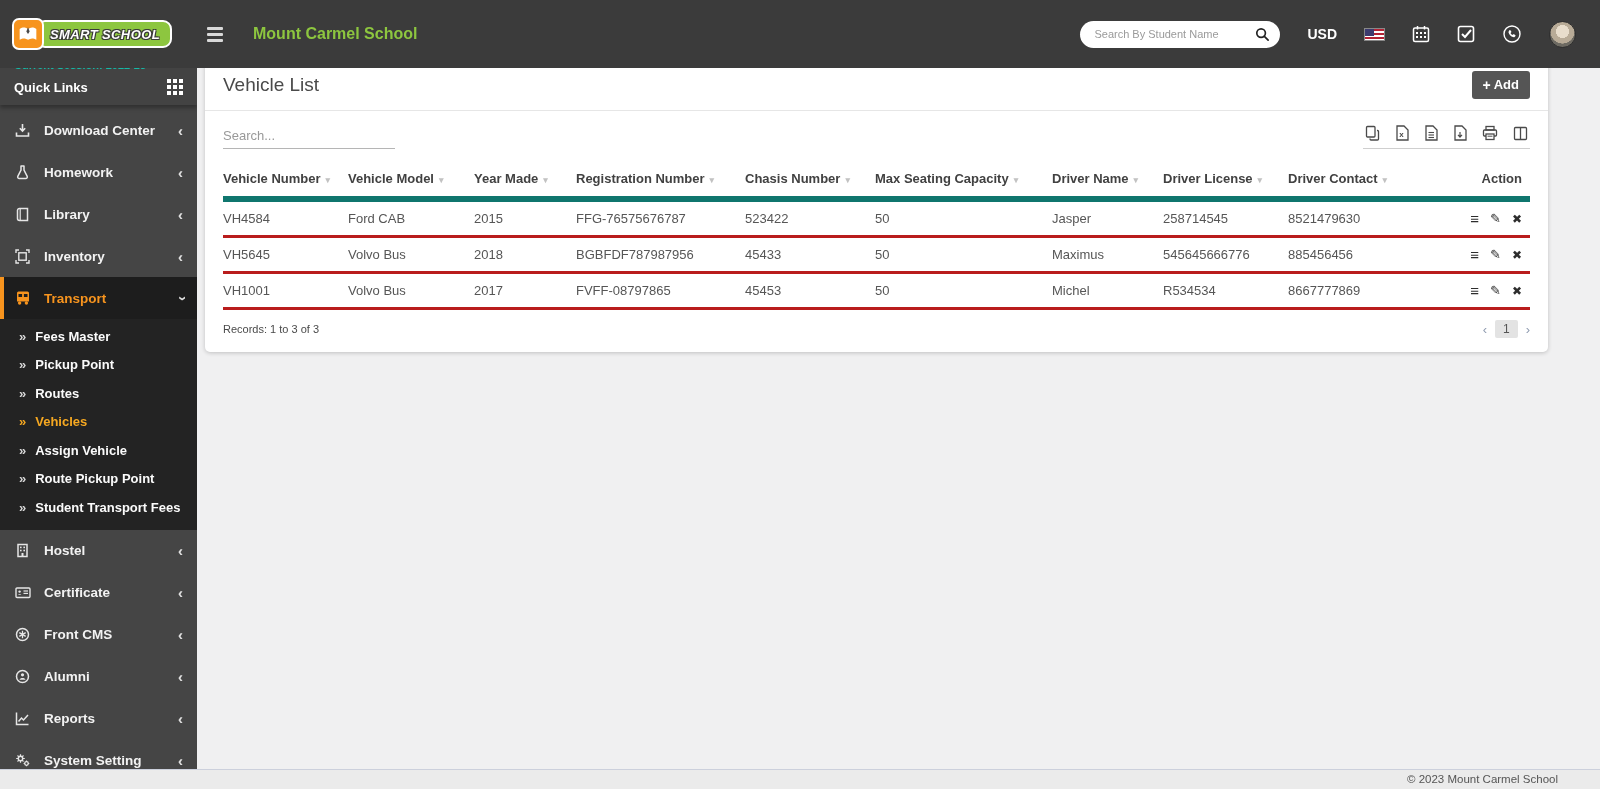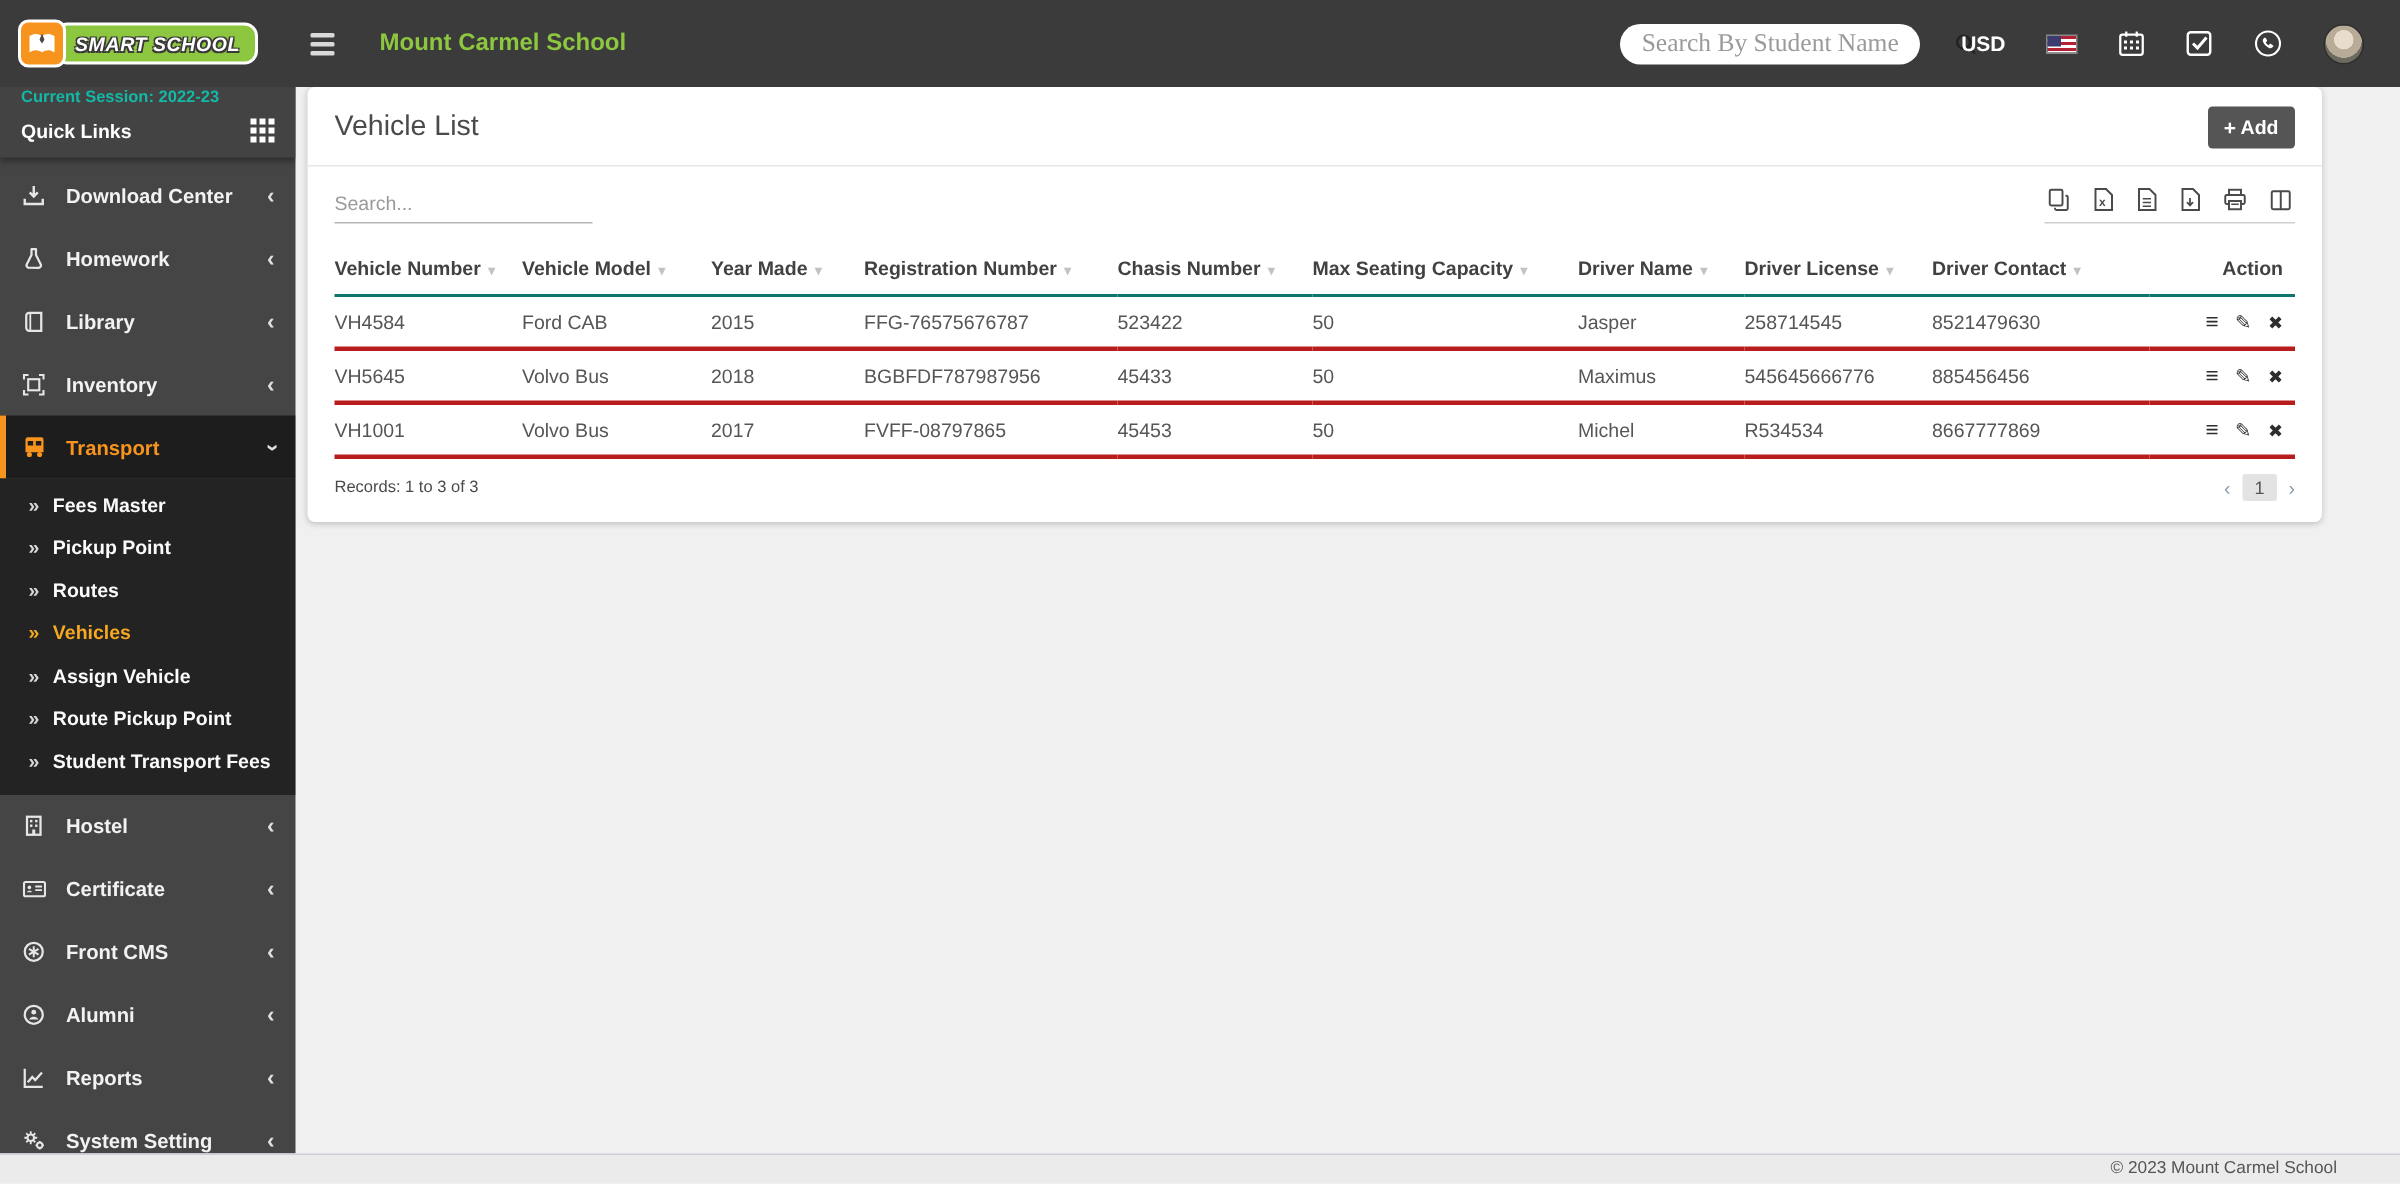--- a/index.html
+++ b/index.html
@@ -1,32 +1,32 @@
 <!DOCTYPE html>
 <html><head>
 <meta charset="utf-8">
 <style>
   * { margin:0; padding:0; box-sizing:border-box; }
   html,body { width:1600px; height:789px; overflow:hidden; font-family:"Liberation Sans", sans-serif; background:#f0f0f1; }
   .app { position:relative; width:1600px; height:789px; }
 
   
-  .header { position:absolute; top:0; left:0; right:0; height:58px; background:#3b3b3b; display:flex; align-items:center; z-index:20; }
+  .header { position:absolute; top:0; left:0; right:0; height:68px; background:#3b3b3b; display:flex; align-items:center; z-index:20; }
   .logo-area { width:197px; height:50px; display:flex; align-items:center; padding-left:12px; flex:0 0 197px; }
   .logo { position:relative; display:flex; align-items:center; }
   .logo-book { width:32px; height:32px; background:#f7941e; border-radius:7px; border:2px solid #fff; display:flex; align-items:center; justify-content:center; position:relative; z-index:2; }
   .logo-pill { background:#8dc63f; border:2px solid #fff; border-radius:9px; height:28px; display:flex; align-items:center; padding:0 10px 0 12px; margin-left:-8px; }
   .logo-text { color:#fff; font-weight:bold; font-style:italic; font-size:13px; letter-spacing:.4px;
     text-shadow:-1px -1px 0 #3a3a3a, 1px -1px 0 #3a3a3a, -1px 1px 0 #3a3a3a, 1px 1px 0 #3a3a3a; white-space:nowrap; }
   .menu-toggle { margin-left:10px; display:flex; flex-direction:column; gap:3px; cursor:pointer; }
   .menu-toggle span { width:16px; height:3px; background:#d9d9d9; border-radius:1px; }
   .app-title { margin-left:30px; color:#8dc63f; font-size:16px; font-weight:bold; }
   .header-right { margin-left:auto; display:flex; align-items:center; gap:27px; padding-right:24px; }
   .topsearch { background:#fff; border-radius:14px; height:27px; width:200px; display:flex; align-items:center; padding:0 10px 0 14px; }
-  .topsearch input { border:none; outline:none; flex:1; font-size:17px; color:#404040; font-family:Liberation Serif, serif; background:transparent; }
+  .topsearch input { border:none; outline:none; flex:1; font-size:11px; color:#404040; font-family:Liberation Sans, sans-serif; background:transparent; }
   .topsearch input::placeholder { color:#9a9a9a; }
   .currency { color:#fff; font-size:14px; font-weight:bold; }
   .flag { width:21px; height:13px; position:relative; background:repeating-linear-gradient(180deg,#b22234 0 1px,#b22234 1px 2px,#fff 2px 4px); border:0.5px solid #888; }
   .flag::before { content:""; position:absolute; left:0; top:0; width:9px; height:7px; background:#3c3b6e; }
   .hicon { display:flex; cursor:pointer; }
   .avatar { width:27px; height:27px; border-radius:50%; background:radial-gradient(circle at 50% 38%, #e8ddcc 0 32%, #b8ab97 33% 60%, #6d6a62 61%); border:1px solid #2e2e2e; }
 
   
   .sidebar { position:absolute; left:0; top:50px; bottom:20px; width:197px; background:#454545; color:#fff; overflow:hidden; z-index:10; }
   .session-block { background:#434343; padding:9px 14px 10px; box-shadow:0 3px 4px rgba(0,0,0,.3); position:relative; z-index:2; }
@@ -54,21 +54,21 @@
   .card-header { display:flex; align-items:center; justify-content:space-between; padding:13px 18px 11px; border-bottom:1px solid #e6e6e6; }
   .page-title { font-size:19px; color:#4a4a4a; font-weight:normal; }
   .add-btn { background:#555; color:#fff; border:none; border-radius:3px; font-size:13px; font-weight:bold; padding:6px 11px 7px; display:flex; align-items:center; gap:3px; cursor:pointer; font-family:inherit; }
   .add-plus { font-size:14px; font-weight:bold; line-height:1; }
   .toolbar { display:flex; align-items:flex-end; justify-content:space-between; padding:14px 18px 2px; }
   .table-search { width:172px; border:none; border-bottom:1px solid #b5b5b5; font-size:13px; padding:3px 0 5px; color:#444; outline:none; font-family:inherit; }
   .table-search::placeholder { color:#999; }
   .export-icons { display:flex; gap:15px; align-items:center; padding:0 2px 7px; border-bottom:1px solid #cfcfcf; }
   .export-icons .eicon { display:flex; cursor:pointer; color:#4a4a4a; }
   table { width:calc(100% - 36px); margin:10px 18px 0; border-collapse:collapse; table-layout:fixed; }
-  th { text-align:left; font-size:13px; color:#414141; padding:10px 8px 10px 0; border-bottom:2px solid #0f766e; white-space:nowrap; cursor:pointer; }
+  th { text-align:left; font-size:13px; color:#414141; padding:10px 8px 10px 0; border-bottom:6px solid #0f766e; white-space:nowrap; cursor:pointer; }
   .caret { color:#c2c2c2; font-size:9px; margin-left:5px; }
   td { font-size:13px; color:#565656; padding:8px 8px 8px 0; border-bottom:3px solid #b91c1c; white-space:nowrap; overflow:hidden; }
   th.action-col, td.action-col { text-align:right; }
   .action-icons { display:flex; gap:11px; justify-content:flex-end; align-items:center; }
   .action-icons span { cursor:pointer; color:#2d2d2d; }
   .ic-menu { font-size:15px; font-weight:bold; }
   .ic-edit { font-size:13px; }
   .ic-del { font-size:12px; }
   .table-footer { display:flex; align-items:center; justify-content:space-between; padding:10px 18px 14px; }
   .records { font-size:11px; color:#4a4a4a; }

